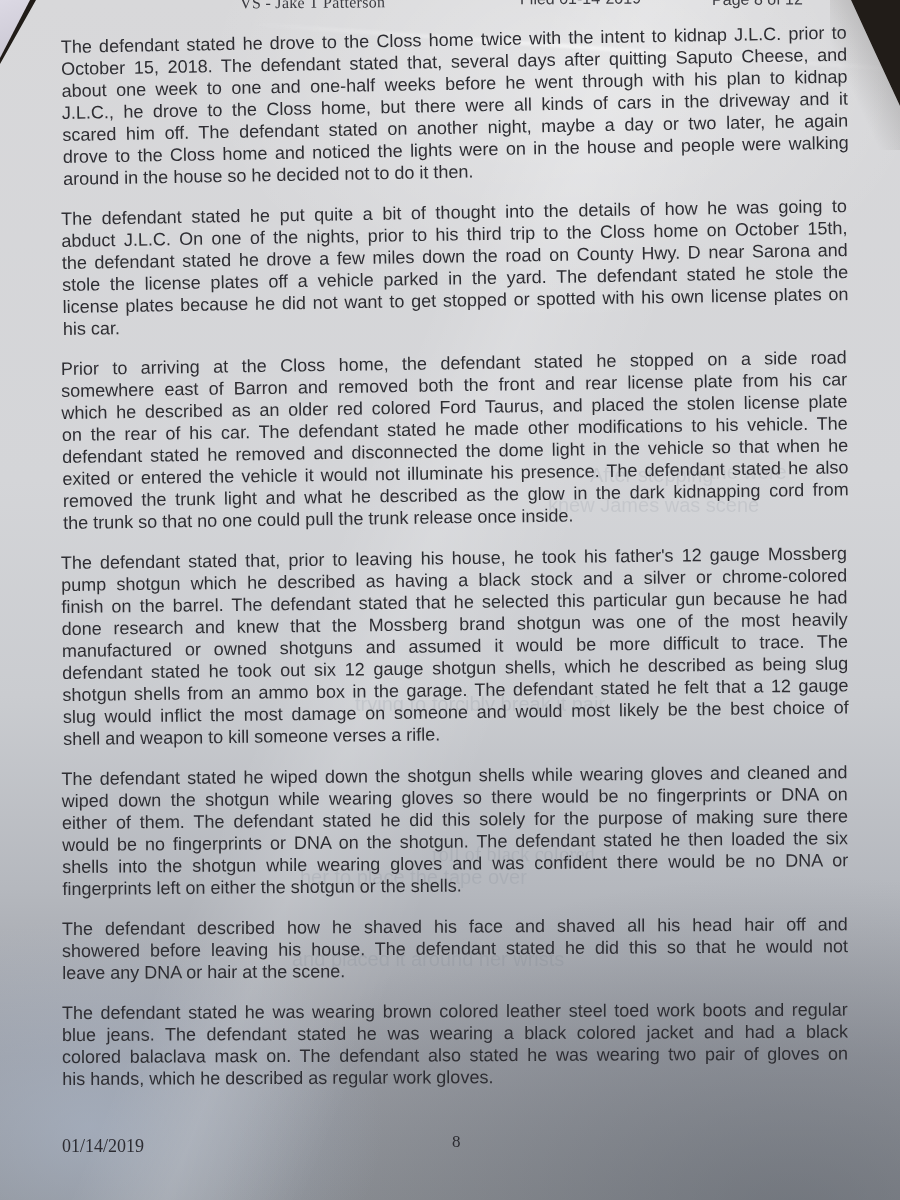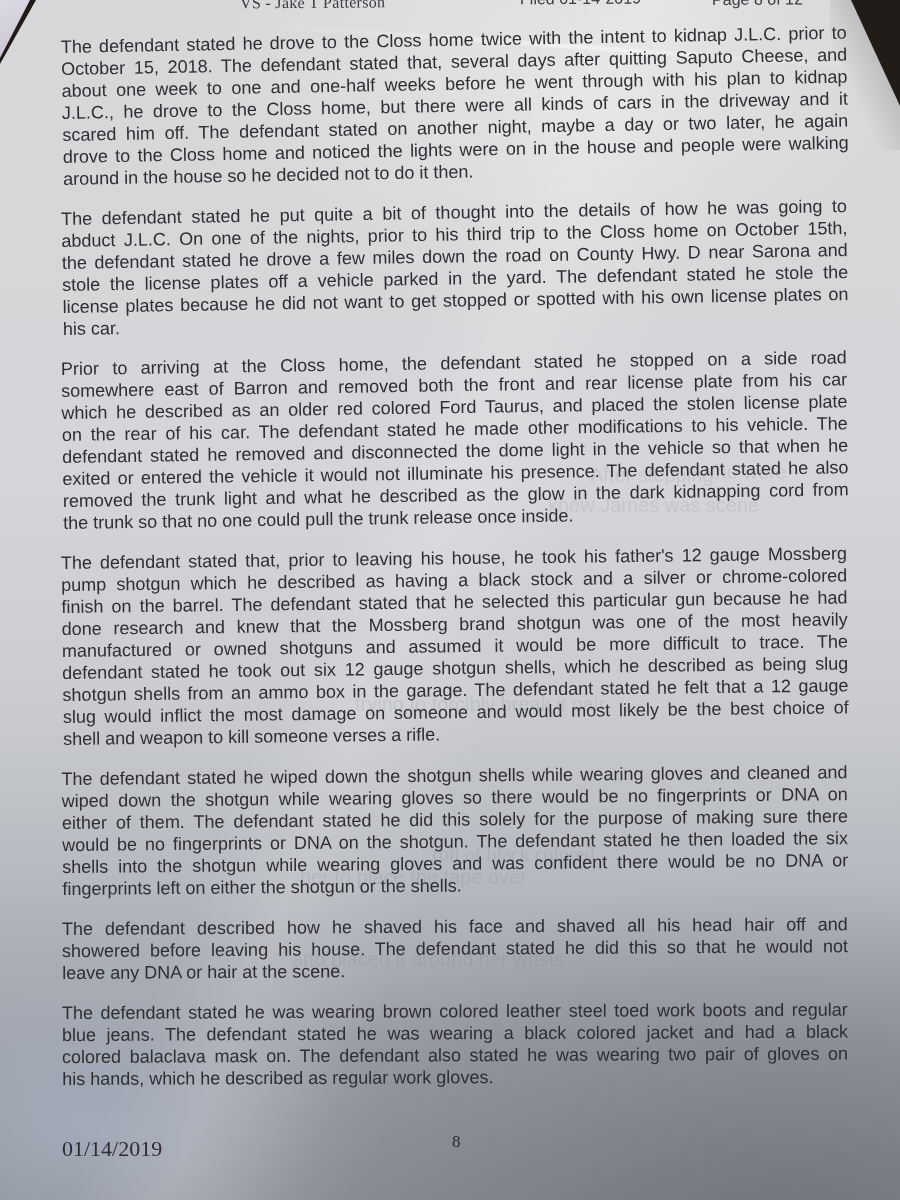--- a/index.html
+++ b/index.html
@@ -74,21 +74,21 @@
   }
   .g0{left:590px;top:464px;} .g1{left:710px;top:461px;}
   .g2{left:548px;top:494px;} .g3{left:355px;top:693px;}
   .g4{left:285px;top:716px;} .g5{left:432px;top:843px;font-family:Liberation Serif, serif;}
   .g6{left:300px;top:866px;} .g7{left:285px;top:923px;}
   .g8{left:292px;top:948px;}
 
   .footer{position:absolute;left:0;top:1130px;width:100%;color:#2c2c32;}
   .footer-date{
     position:absolute;left:62px;top:6px;
-    font-family:"Liberation Serif",serif;font-size:22px;
+    font-family:"Liberation Serif",serif;font-size:18px;
   }
   .footer-page-number{
     position:absolute;left:452px;top:2px;
     font-family:"Liberation Serif",serif;font-size:17px;
   }
 </style>
 </head>
 <body>
 
 <div class="bg-wedge"></div>

